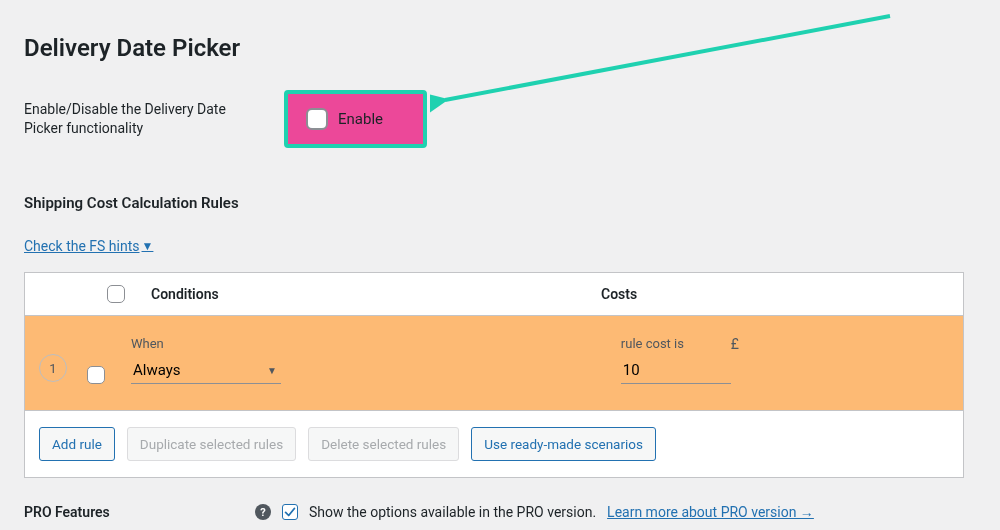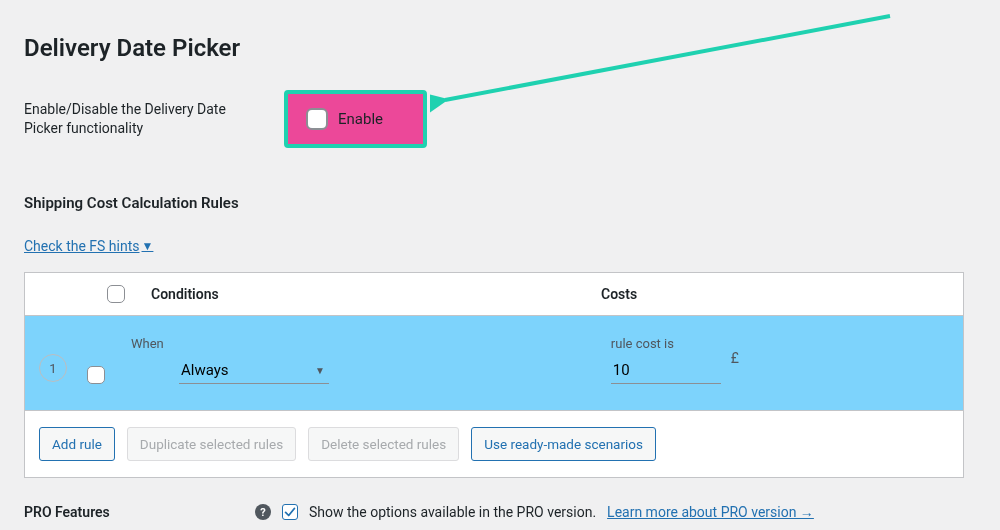--- a/index.html
+++ b/index.html
@@ -65,21 +65,21 @@
     text-decoration: underline;
     font-size: 14px;
   }
   .hints { margin-bottom: 18px; display: inline-flex; align-items: center; gap: 2px; }
   .hints .tri { color:#2271b1; font-size: 12px; }
 
   
   .rules-table {
     width: 940px;
     border: 1px solid #c3c4c7;
-    background: #7dd3fc;
+    background: #fdba74;
   }
   .rules-head {
     display: flex;
     align-items: center;
     border-bottom: 1px solid #c3c4c7;
     padding: 12px 14px;
     gap: 20px;
     background: #fff;
   }
   .cb {
@@ -118,27 +118,27 @@
   .field .flabel { font-size: 13px; color:#50575e; }
   .underline-input {
     border: none;
     border-bottom: 1px solid #8c8f94;
     background: transparent;
     padding: 4px 2px;
     font-size: 15px;
     outline: none;
     font-family: inherit;
   }
-  .sel-wrap { position: relative; width: 150px; margin-left: 48px; }
+  .sel-wrap { position: relative; width: 150px; }
   .sel-wrap .underline-input { width: 100%; }
   .sel-wrap .caret {
     position: absolute; right: 4px; bottom: 8px;
     font-size: 10px; color:#50575e; pointer-events: none;
   }
-  .cost-wrap { margin-left: auto; display: flex; align-items: center; gap: 10px; margin-right: 210px; }
+  .cost-wrap { margin-left: auto; display: flex; align-items: flex-start; margin-right: 210px; }
   .cost-wrap .underline-input { width: 110px; text-align: left; }
   .cur { font-size: 14px; color:#50575e; margin-bottom: 4px; }
 
   .rules-foot {
     padding: 16px 14px;
     display: flex;
     gap: 12px;
     background: #fff;
   }
   .btn {

